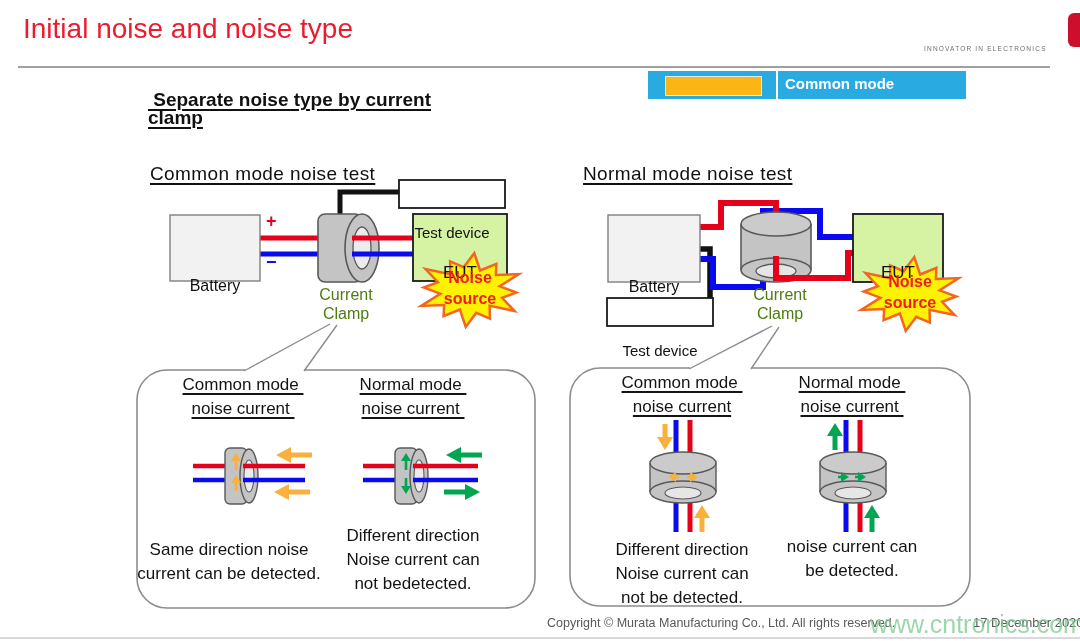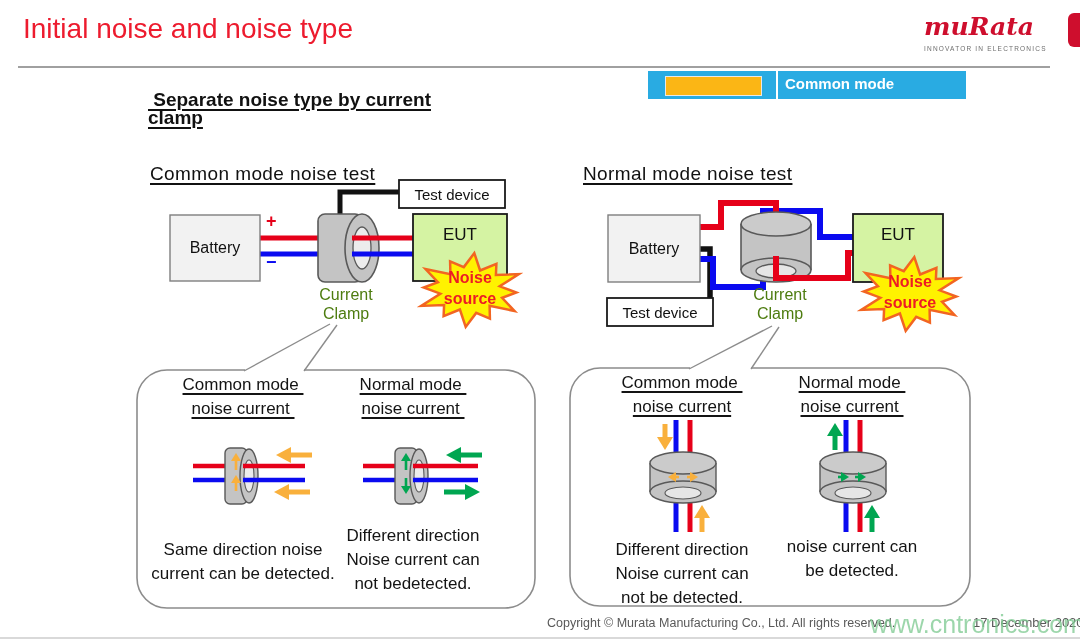--- a/index.html
+++ b/index.html
@@ -3,21 +3,21 @@
 <meta charset="utf-8">
 <style>
   html,body{margin:0;padding:0;background:#fff;}
   #slide{position:relative;width:1080px;height:641px;background:#fff;overflow:hidden;
          font-family:"Liberation Sans", sans-serif;color:#111;}
   .abs{position:absolute;}
   svg.layer{position:absolute;left:0;top:0;width:1080px;height:641px;}
   .t{position:absolute;white-space:nowrap;}
   .pre{white-space:pre;}
   .u{text-decoration:underline;text-underline-offset:3px;text-decoration-thickness:1.5px;}
-  .flexc{display:flex;align-items:center;justify-content:center;}
+  .flexc{display:flex;align-items:center;justify-content:center;margin-top:38px;}
   .cap{position:absolute;text-align:center;font-size:17px;line-height:24px;color:#141414;}
   .ctitle{position:absolute;text-align:center;font-size:17px;line-height:24px;color:#141414;}
   .clamp-label{position:absolute;width:100px;text-align:center;font-size:16px;line-height:19px;color:#4d7c0f;}
   .noise-text{position:absolute;width:106px;text-align:center;font-weight:bold;font-size:16px;
               line-height:21px;color:var(--noise-text);}
   .legend-row{position:relative;background:var(--legend-blue);}
   .legend-label{position:absolute;left:137px;color:#fff;font-weight:bold;font-size:15px;}
   .legend-divider{position:absolute;left:128px;top:0;bottom:0;width:2px;background:#fff;}
 </style>
 </head>
@@ -172,21 +172,20 @@
         <line x1="838" y1="477" x2="843" y2="477" stroke-width="2.6"></line>
           <polygon points="849,477 841,472 841,482" stroke="none"></polygon>
         <line x1="855" y1="477" x2="860" y2="477" stroke-width="2.6"></line>
           <polygon points="866,477 858,472 858,482" stroke="none"></polygon>
       </g>
     </g>
   </svg>
 
   <div class="t" style="left:23px;top:13px;font-size:28px;font-weight:normal;color:var(--title-red);">Initial noise and noise type</div>
 
-  <div class="t" style="left:924px;top:12px;font-family:'DejaVu Serif',serif;font-style:italic;font-weight:bold;font-size:25px;color:var(--murata-red);">muRata</div>
   <div class="t" style="left:924px;top:45px;font-size:6.5px;letter-spacing:1.2px;color:var(--tagline-gray);">INNOVATOR IN ELECTRONICS</div>
   <div class="abs" style="left:1068px;top:13px;width:12px;height:34px;background:var(--murata-red);border-radius:6px 0 0 6px;"></div>
 
   <div class="abs" style="left:648px;top:71px;width:318px;">
     <div class="legend-row" style="height:28px;">
       <div class="abs" style="left:17px;top:5px;width:95px;height:18px;background:var(--common-orange);border:1px solid #E8E8E8;"></div>
       <div class="legend-divider"></div>
       <div class="legend-label" style="top:4px;">Common mode</div>
     </div>
   </div>
@@ -224,21 +223,21 @@
   </div>
 
   <div class="ctitle" style="left:168px;top:373px;width:150px;">
     <div><span class="u pre">Common mode </span></div>
     <div><span class="u pre">noise current </span></div>
   </div>
   <div class="ctitle" style="left:338px;top:373px;width:150px;">
     <div><span class="u pre">Normal mode </span></div>
     <div><span class="u pre">noise current </span></div>
   </div>
-  <div class="cap" style="left:143px;top:538px;width:200px;">
+  <div class="cap" style="left:129px;top:538px;width:200px;">
     <div>Same direction noise</div>
     <div>current can be detected.</div>
   </div>
   <div class="cap" style="left:313px;top:524px;width:200px;">
     <div>Different direction</div>
     <div>Noise current can</div>
     <div>not bedetected.</div>
   </div>
 
   <div class="ctitle" style="left:607px;top:371px;width:150px;">

